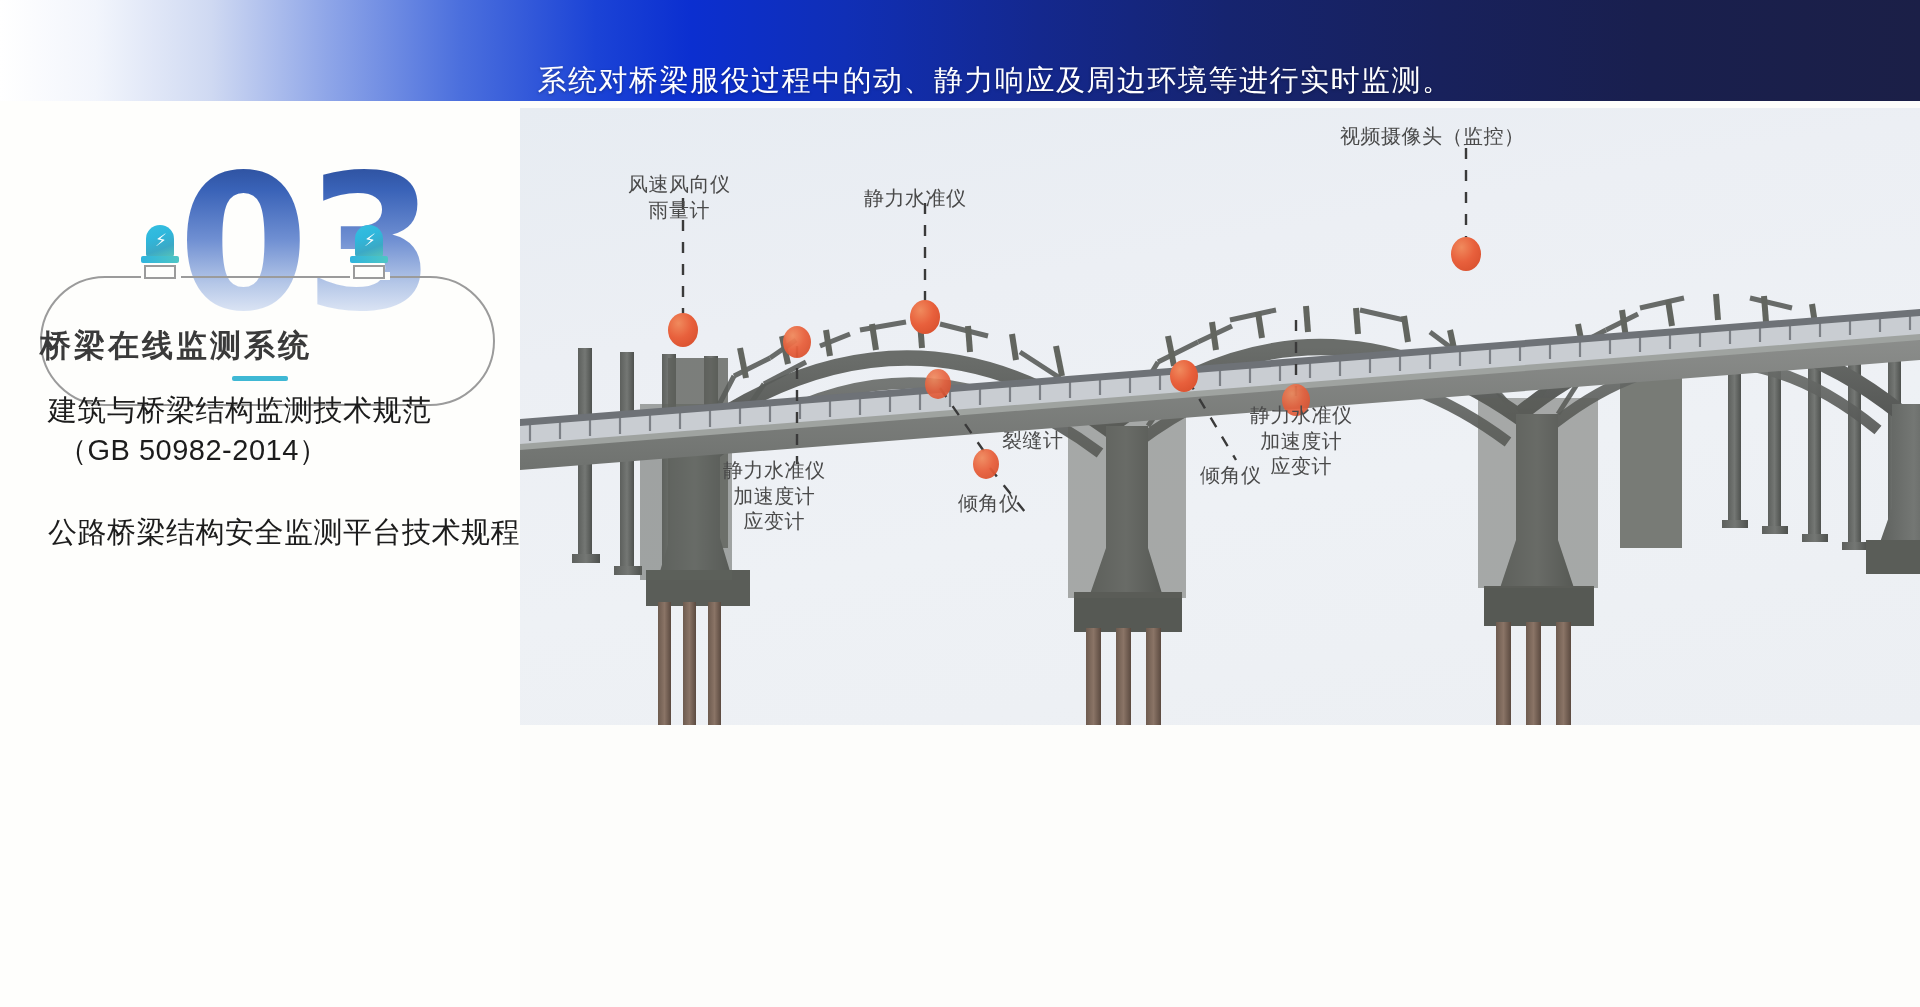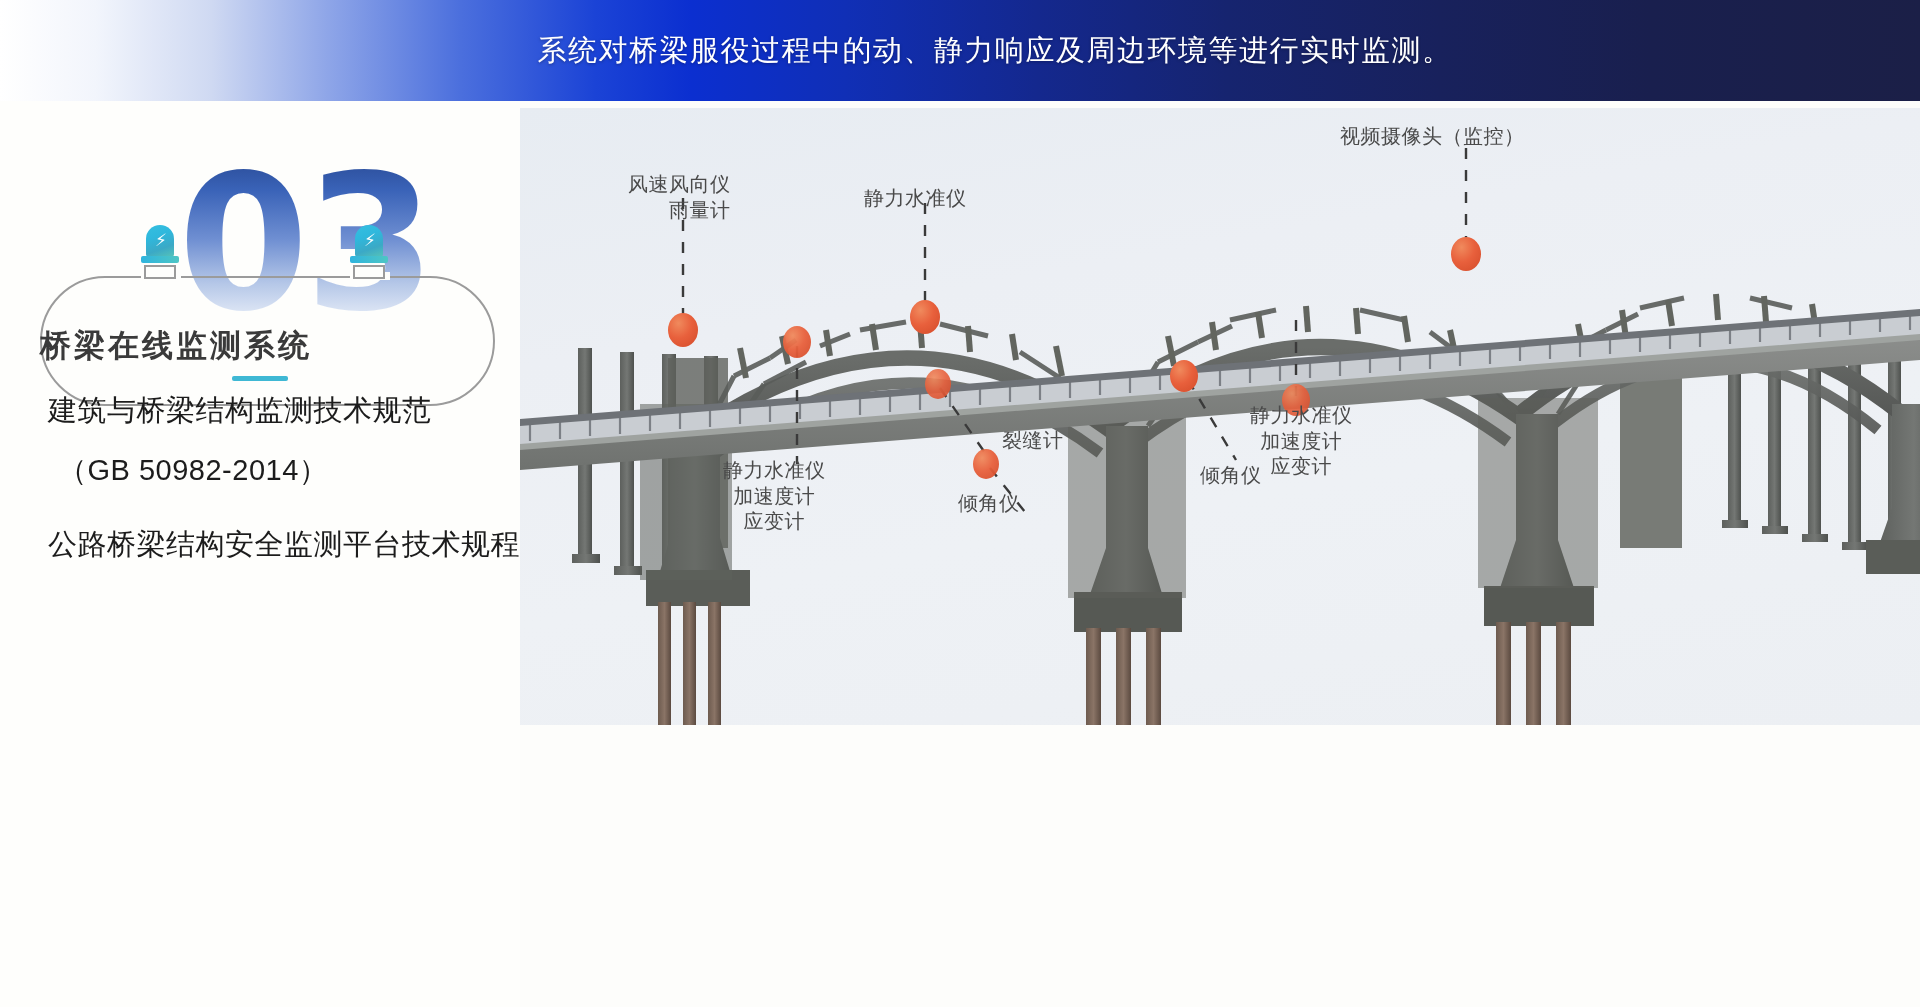--- a/index.html
+++ b/index.html
@@ -21,21 +21,21 @@
       #8fa6e8 17%,
       #4b6fdd 24%,
       #1b43d6 31%,
       #0b2fd0 36%,
       #102fb6 44%,
       #14288e 54%,
       #16246f 64%,
       #18215c 75%,
       #191f4e 86%,
       #1b1f47 100%);
-    display:flex;align-items:center;justify-content:center;
+    display:flex;align-items:flex-end;justify-content:center;
   }
   .header-title{
     color:#ffffff;
     font-size:29px;
     letter-spacing:1.5px;
     font-weight:400;
     text-shadow:0 1px 3px rgba(0,0,20,.35);
     transform:translateX(35px);
   }
 
@@ -97,21 +97,21 @@
     font-size:31px;font-weight:bold;color:#3a3a3a;
     letter-spacing:3px;
   }
   .title-underline{
     position:absolute;left:50%;top:275px;transform:translateX(-50%);
     width:56px;height:5px;border-radius:2px;background:#3fb8d4;
   }
 
   .std-block{position:absolute;left:48px;}
   .std-line1{font-size:29px;color:#1c1c1c;letter-spacing:.5px;white-space:nowrap;}
-  .std-line2{font-size:29px;color:#1c1c1c;letter-spacing:.5px;margin-top:20px;margin-left:10px;white-space:nowrap;}
+  .std-line2{font-size:29px;color:#1c1c1c;letter-spacing:.5px;margin-top:0;margin-left:10px;white-space:nowrap;}
 
   
   .panel{
     position:absolute;left:520px;top:108px;width:1400px;height:617px;
     background:linear-gradient(170deg,#e7ecf2 0%,#eceff4 30%,#eef1f5 60%,#eceff3 100%);
     overflow:hidden;
   }
   .panel svg{display:block;}
 
   .lbl{
@@ -154,21 +154,21 @@
   </div>
 
   <div class="sys-title">桥梁在线监测系统</div>
   <div class="title-underline"></div>
 
   <div class="std-block" style="top:290px;">
     <div class="std-line1">建筑与桥梁结构监测技术规范</div>
     <div class="std-line2">（GB 50982-2014）</div>
   </div>
 
-  <div class="std-block" style="top:424px;">
+  <div class="std-block" style="top:412px;">
     <div class="std-line1">公路桥梁结构安全监测平台技术规程</div>
   </div>
 </div>
 
 <div class="panel">
 
   <svg width="1400" height="617" viewBox="0 0 1400 617">
     <defs>
       <linearGradient id="gDeck" x1="0" y1="0" x2="0" y2="1">
         <stop offset="0" stop-color="#8d8f8d"></stop>
@@ -420,21 +420,21 @@
         <ellipse cx="946" cy="146" rx="15" ry="17" fill="url(#gDot)"></ellipse>
         <ellipse cx="277" cy="234" rx="14" ry="16" fill="url(#gDot)" opacity="0.95"></ellipse>
         <ellipse cx="418" cy="276" rx="13" ry="15" fill="url(#gDot)" opacity="0.9"></ellipse>
         <ellipse cx="466" cy="356" rx="13" ry="15" fill="url(#gDot)" opacity="0.95"></ellipse>
         <ellipse cx="664" cy="268" rx="14" ry="16" fill="url(#gDot)"></ellipse>
         <ellipse cx="776" cy="292" rx="14" ry="16" fill="url(#gDot)" opacity="0.9"></ellipse>
       </g>
     </g>
   </svg>
 
-  <div class="lbl c" style="left:108px;top:64px;text-align:right;">
+  <div class="lbl c" style="left:108px;top:64px;">
     <div>风速风向仪</div>
     <div>雨量计</div>
   </div>
 
   <div class="lbl c" style="left:344px;top:78px;">
     <div>静力水准仪</div>
   </div>
 
   <div class="lbl c" style="left:820px;top:16px;">
     <div>视频摄像头（监控）</div>

